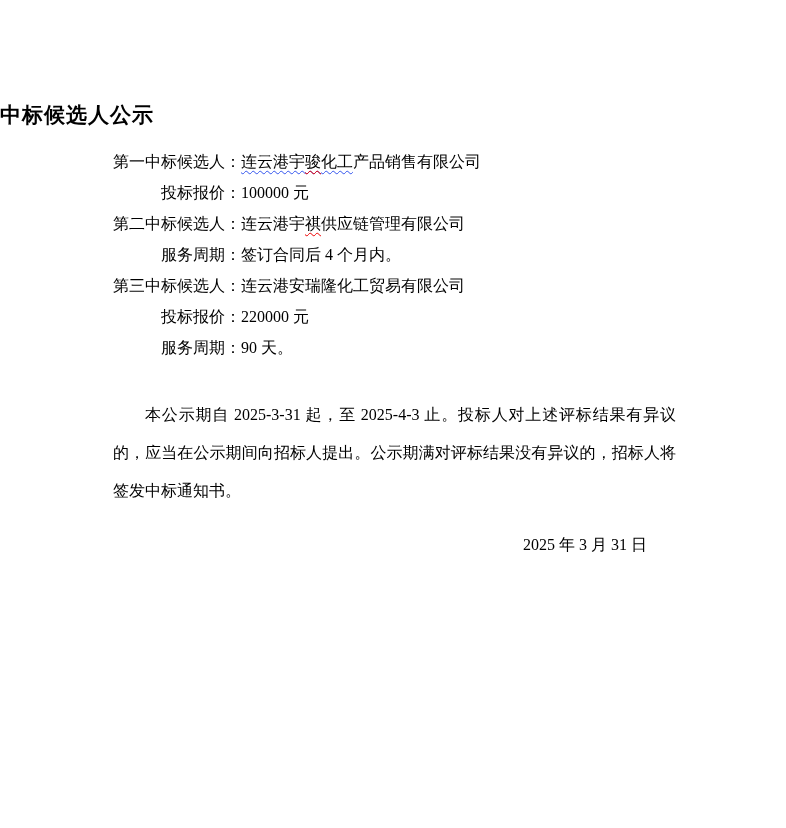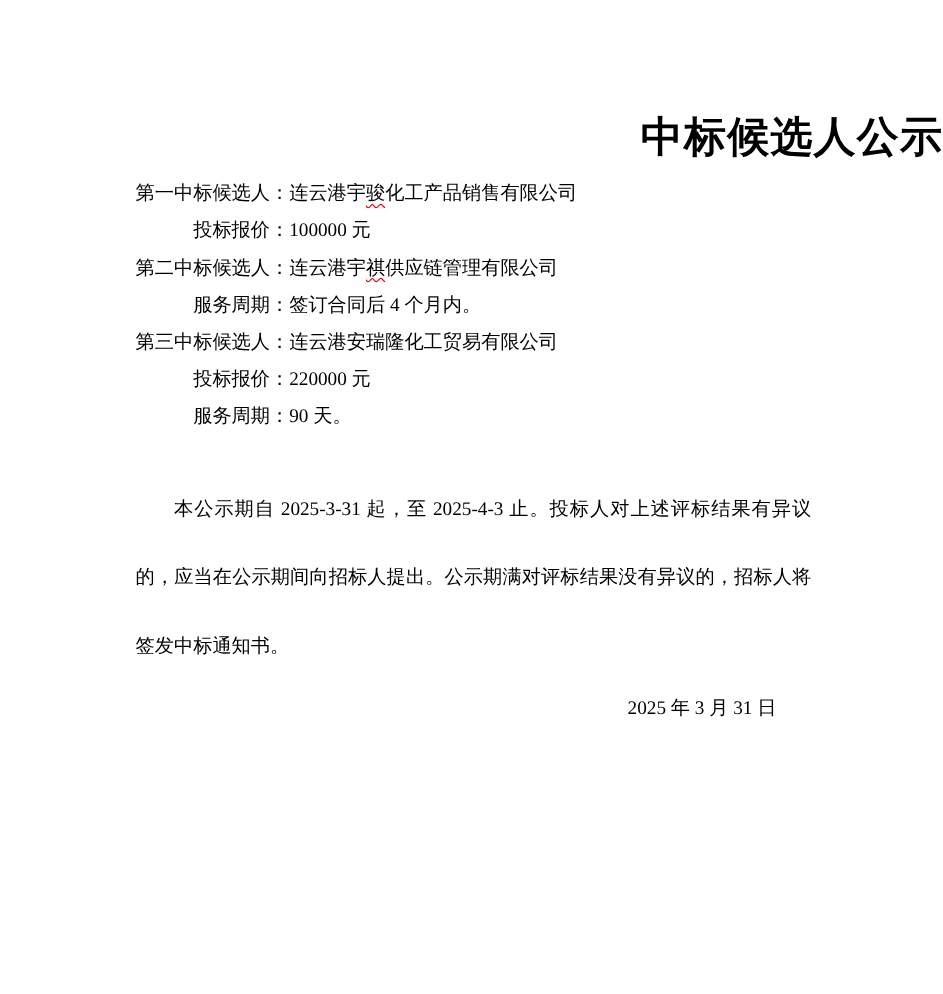--- a/index.html
+++ b/index.html
@@ -8,68 +8,69 @@
     width: 786px;
     height: 828px;
     background: #ffffff;
     overflow: hidden;
     font-family: "Liberation Serif", "DejaVu Serif", serif;
     color: #000000;
     font-size: 16px;
   }
   .title {
     padding-top: 95px;
-    text-align: right;
-    font-size: 35px;
+    text-align: left;
+    font-size: 21px;
     font-weight: bold;
     line-height: 40px;
     letter-spacing: 1px;
   }
   .intro {
     margin: 18px 110px 0 113px;
     line-height: 34.5px;
     text-align: justify;
     text-indent: 2em;
   }
   .b { font-weight: bold; }
   .candidates {
     margin: 11px 110px 0 113px;
     line-height: 31px;
   }
   .line.sub { padding-left: 3em; }
   .wavy-blue {
+    text-decoration: underline;
     text-decoration-style: wavy;
     text-decoration-color: #3355ee;
     text-decoration-thickness: 1px;
     text-underline-offset: 3px;
     margin-top: 20px;
   }
   .wavy-red {
     text-decoration: underline;
     text-decoration-style: wavy;
     text-decoration-color: #ee0000;
     text-decoration-thickness: 1px;
     text-underline-offset: 3px;
   }
   .closing {
     margin: 33px 110px 0 113px;
-    line-height: 57px;
+    line-height: 38px;
     text-align: justify;
     text-indent: 2em;
   }
   .signature {
     margin: 6px 139px 0 0;
     text-align: right;
   }
   .sig-inner {
     display: inline-block;
     text-align: center;
   }
   .sig-company { line-height: 24px; }
-  .sig-date { margin-top: 6px; line-height: 24px; }
+  .sig-date { margin-top: 17px; line-height: 24px; }
 </style>
 </head>
 <body>
 
 <div class="page">
 
   <h1 class="title">中标候选人公示</h1>
 
 
   <div class="candidates">

